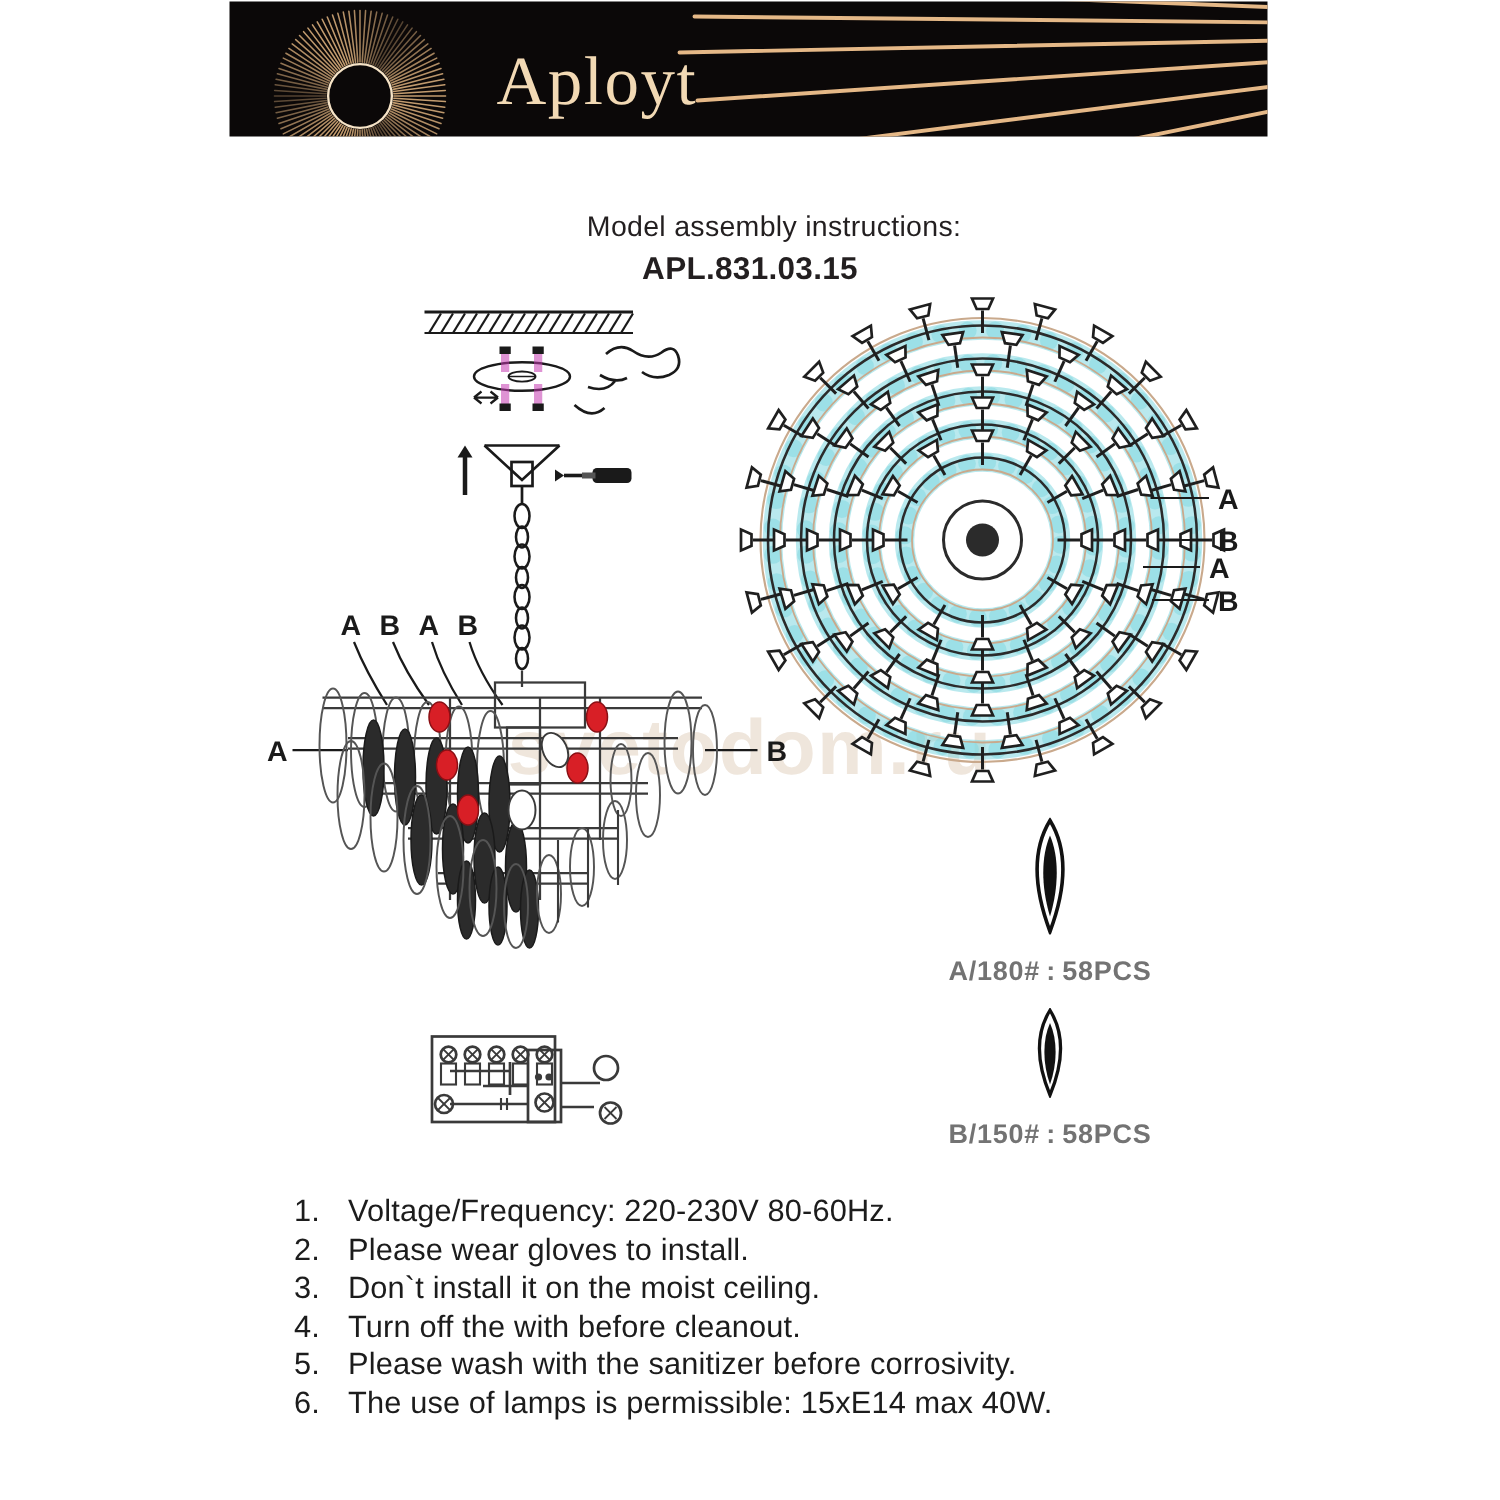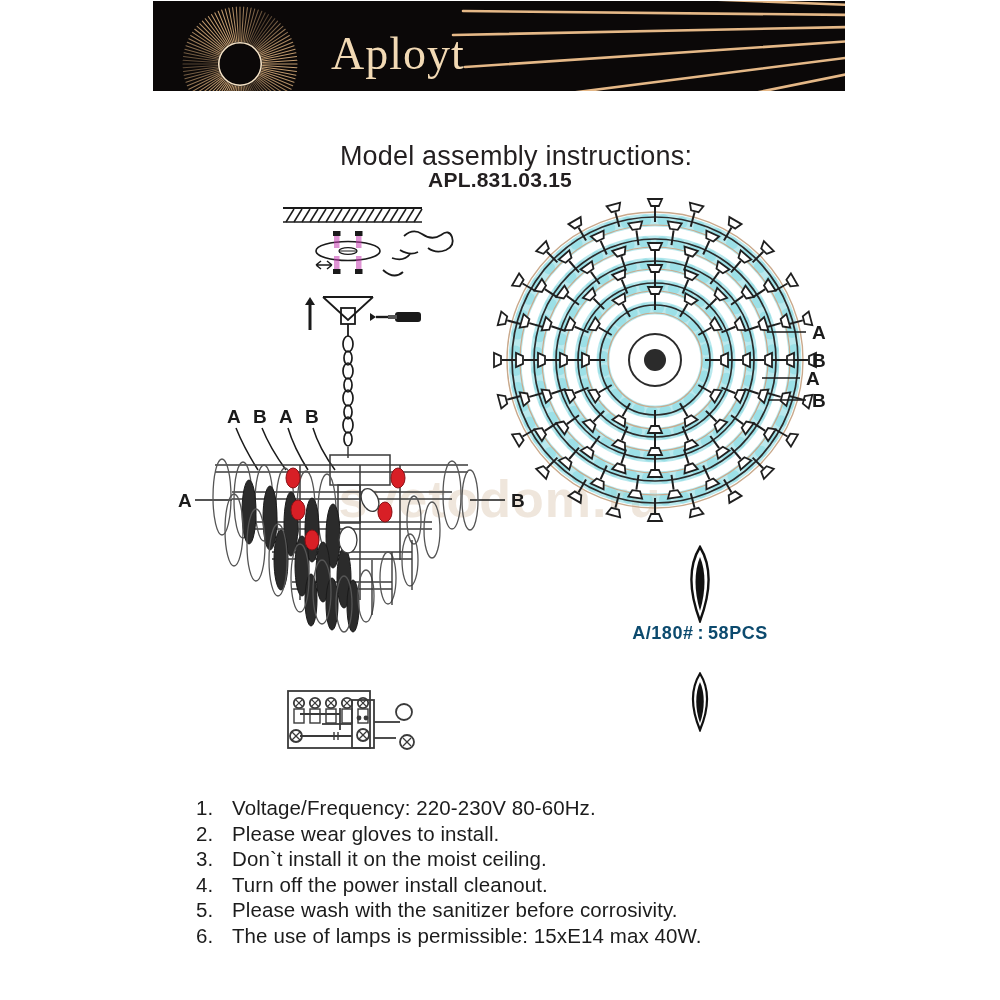--- a/index.html
+++ b/index.html
@@ -22,21 +22,21 @@
   .brand{
     position:absolute;left:178px;top:30px;
     font-family:"Liberation Serif", serif;
     font-size:46px;letter-spacing:1px;
     color:#f2d9b4;font-weight:400;line-height:1;
   }
 
   
   .title{
     position:absolute;left:0;right:0;top:141px;text-align:center;
-    font-size:27px;color:#231f20;letter-spacing:.2px;padding-left:32px;
+    font-size:19px;color:#231f20;letter-spacing:.2px;padding-left:32px;
   }
   .model{
     position:absolute;left:0;right:0;top:168px;text-align:center;
     font-size:21px;color:#231f20;font-weight:700;letter-spacing:.2px;
   }
 
   
   .watermark{
     position:absolute;left:0;width:1000px;top:473px;
     text-align:center;
@@ -44,22 +44,23 @@
     letter-spacing:1px;line-height:1;
     user-select:none;
   }
 
   
   .art{position:absolute;left:0;top:0;width:1000px;height:1000px;}
 
   
   .legend-item{position:absolute;text-align:center;}
   .legend-label{
-    font-size:18px;font-weight:700;color:#0c4a6e;letter-spacing:.5px;
+    font-size:18px;font-weight:700;color:#737373;letter-spacing:.5px;
     white-space:nowrap;
+    margin-top:14px;
   }
   #legendA{left:595px;top:545px;width:210px;}
   #legendB{left:595px;top:672px;width:210px;}
   .legend-pic{height:78px;display:flex;align-items:center;justify-content:center;}
   #legendB .legend-pic{height:60px;}
 
   
   .instructions{
     position:absolute;left:196px;top:795px;width:700px;
   }
@@ -866,38 +867,39 @@
   </div>
 
   <div class="legend-item" id="legendB">
     <div class="legend-pic">
       <svg width="32" height="60" viewBox="0 0 32 60">
         <circle cx="16" cy="4" r="1.6" fill="#111"></circle>
         <path d="M16 1.5 C25 16 26 34 16 58 C6 34 7 16 16 1.5 Z" fill="#fff" stroke="#111" stroke-width="2.2"></path>
         <path d="M16 10 C21 21 21 37 16 51 C11 37 11 21 16 10 Z" fill="#111"></path>
       </svg>
     </div>
+    <div class="legend-label">B/150# : 58PCS</div>
   </div>
 
   <div class="instructions">
     <div class="instr-row">
       <span class="instr-num">1.</span>
       <span class="instr-text">Voltage/Frequency: 220-230V 80-60Hz.</span>
     </div>
     <div class="instr-row">
       <span class="instr-num">2.</span>
       <span class="instr-text">Please wear gloves to install.</span>
     </div>
     <div class="instr-row">
       <span class="instr-num">3.</span>
       <span class="instr-text">Don`t install it on the moist ceiling.</span>
     </div>
     <div class="instr-row">
       <span class="instr-num">4.</span>
-      <span class="instr-text">Turn off the power install cleanout.</span>
+      <span class="instr-text">Turn off the with before cleanout.</span>
     </div>
     <div class="instr-row">
       <span class="instr-num">5.</span>
       <span class="instr-text">Please wash with the sanitizer before corrosivity.</span>
     </div>
     <div class="instr-row">
       <span class="instr-num">6.</span>
       <span class="instr-text">The use of lamps is permissible: 15xE14 max 40W.</span>
     </div>
   </div>

